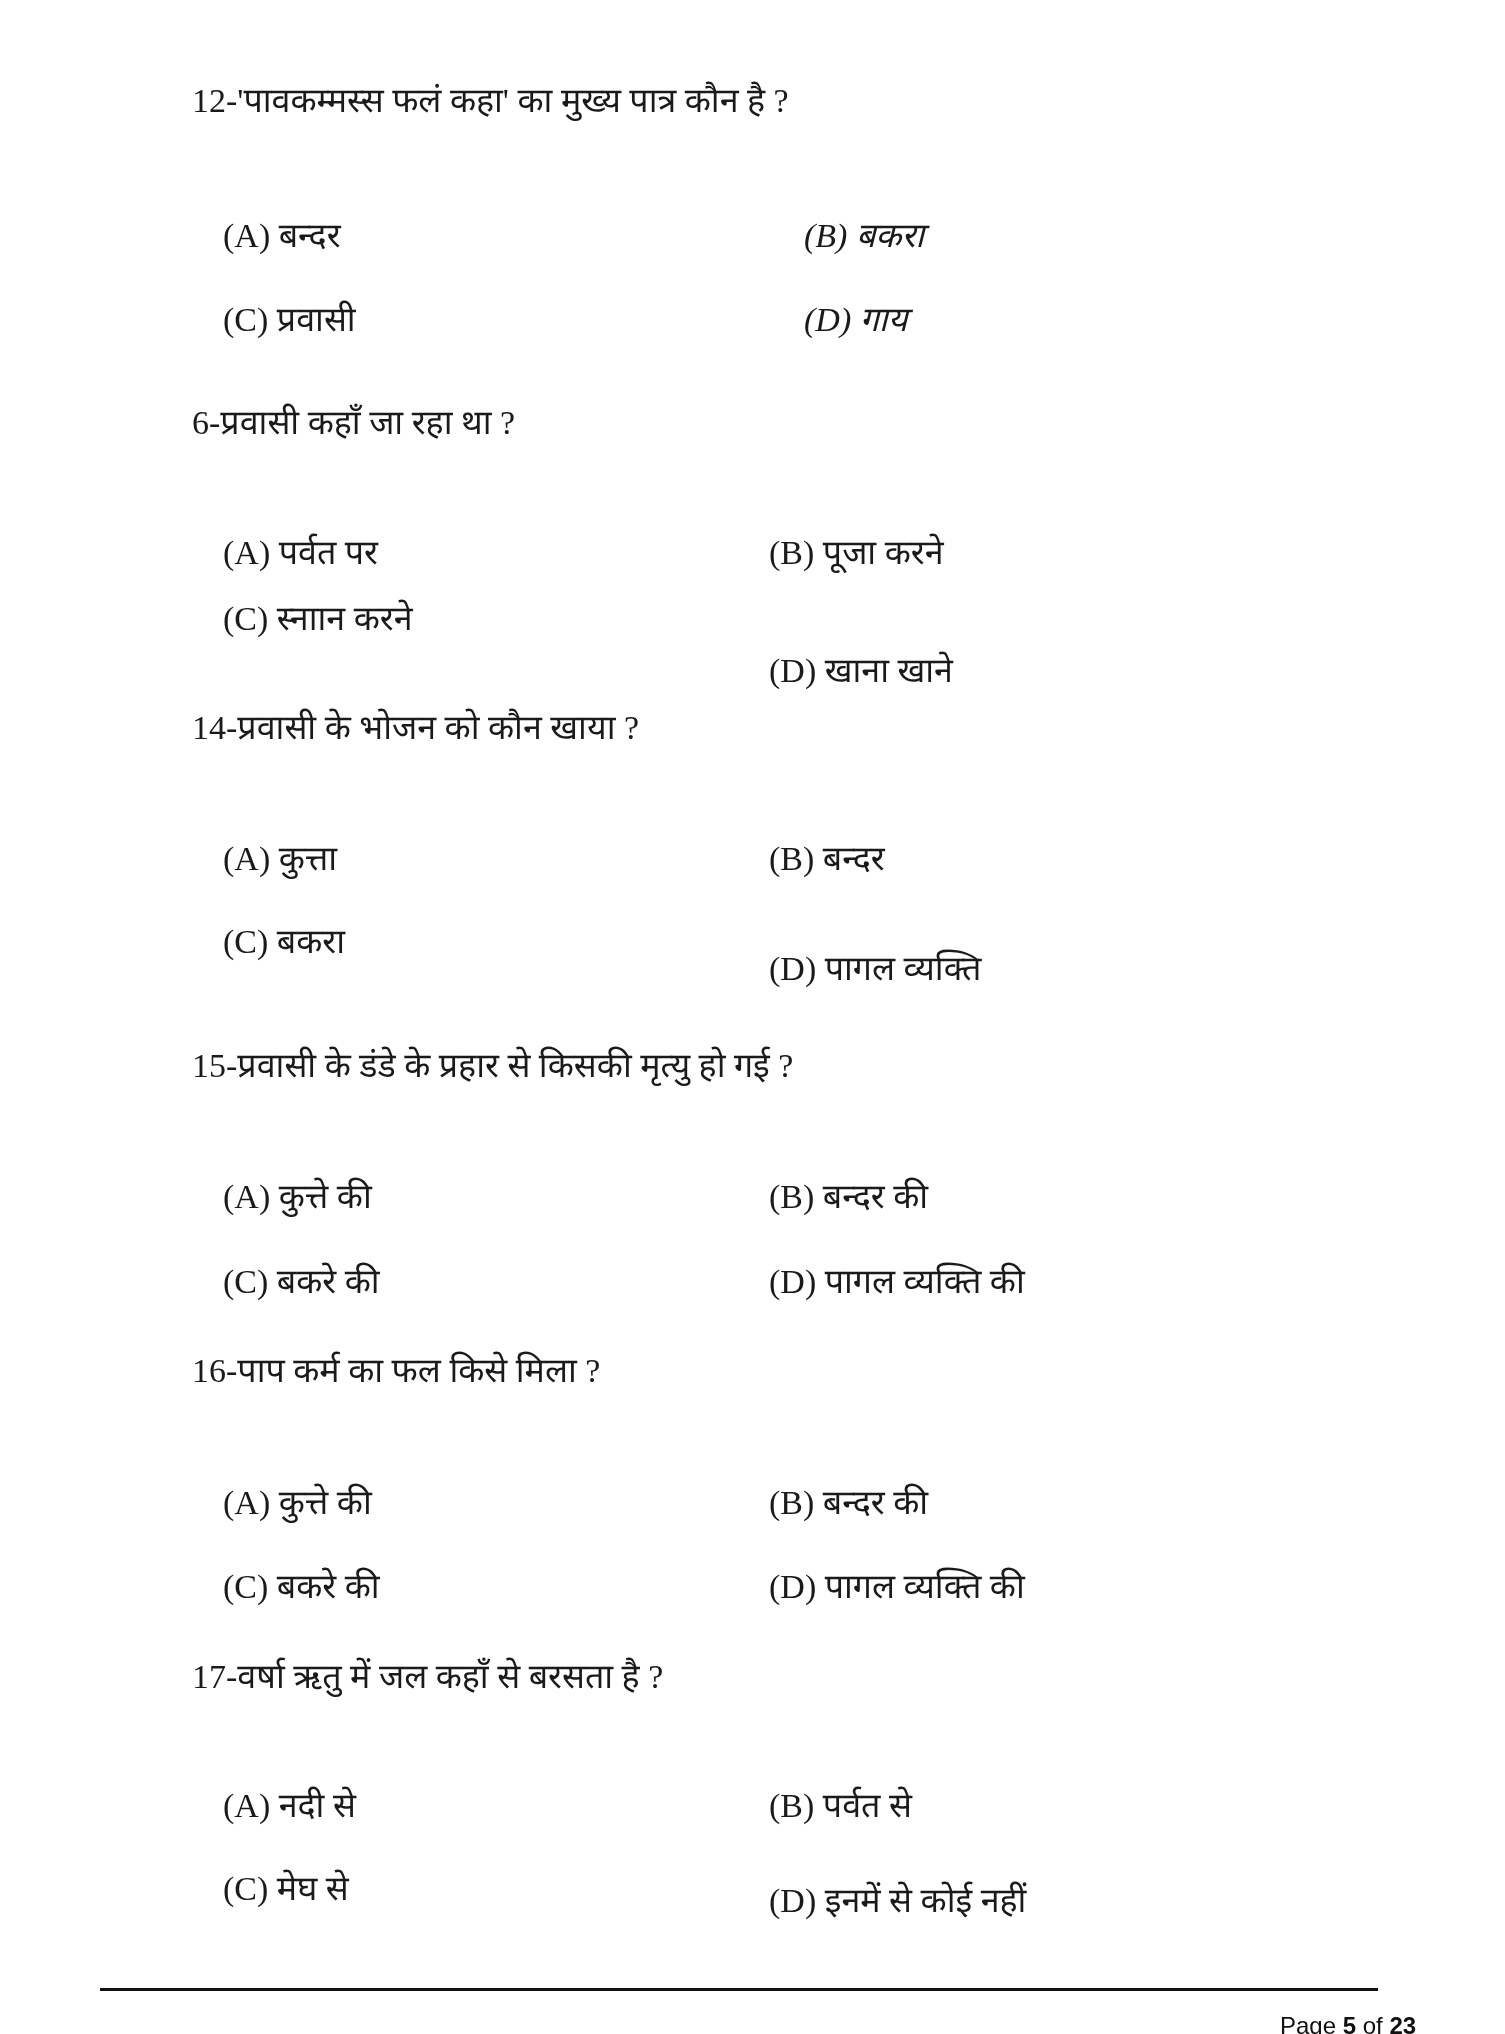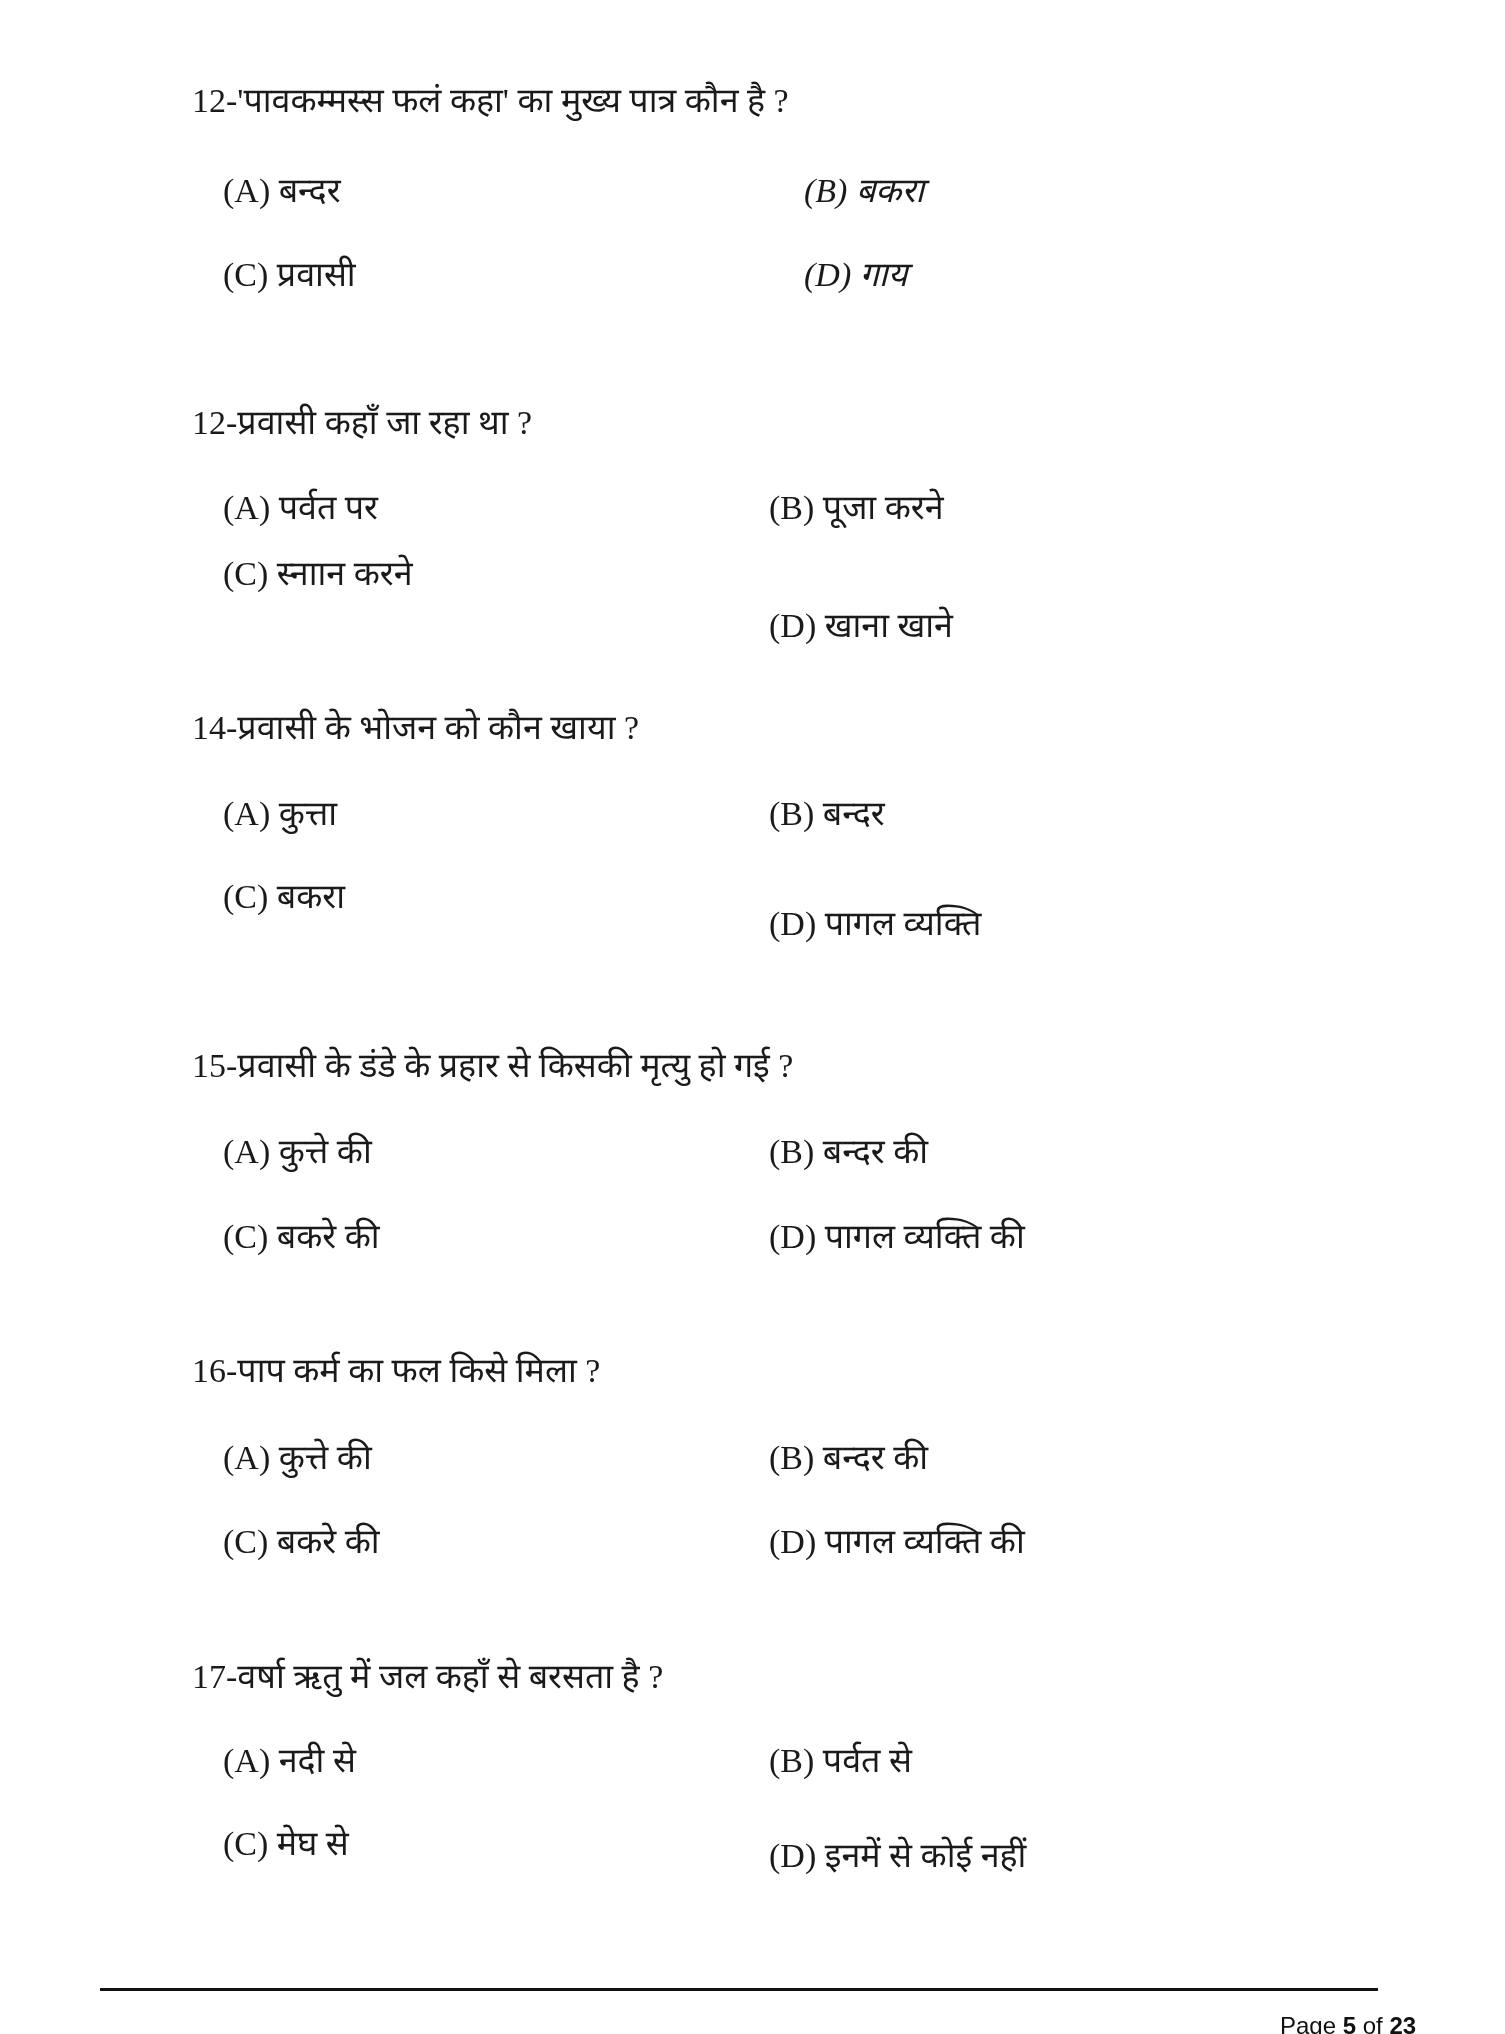--- a/index.html
+++ b/index.html
@@ -1,37 +1,37 @@
 <!DOCTYPE html>
 <html><head>
 <meta charset="utf-8">
 <style>
   html, body { margin:0; padding:0; background:#ffffff; }
   body { width:1505px; height:2034px; position:relative; overflow:hidden;
          font-family:"Liberation Serif", "DejaVu Serif", serif; color:#1a1a1a; }
   .q { position:absolute; left:192px; font-size:34px; line-height:40px; white-space:nowrap;font-family:Liberation Serif, serif; }
-  .opt { position:absolute; font-size:34px; line-height:40px; white-space:nowrap; }
+  .opt { position:absolute; font-size:34px; line-height:40px; white-space:nowrap;margin-top:45px; }
   .colA { left:223px; }
   .colB { left:769px; }
   .colB12 { left:804px;font-style:italic; }
   .rule { position:absolute; left:100px; top:1988px; width:1278px; height:3px; background:#111; }
   .footer { position:absolute; left:1280px; top:2003px; font-family:"Liberation Sans","DejaVu Sans",sans-serif;
             font-size:24px; line-height:30px; color:#111; white-space:nowrap;margin-top:8px; }
   .footer b { font-weight:bold; }
 </style>
 </head>
 <body>
 
 <div class="q" style="top:81px">12-'पावकम्मस्स फलं कहा' का मुख्य पात्र कौन है ?</div>
 <div class="opt colA" style="top:171px">(A) बन्दर</div>
 <div class="opt colB12" style="top:171px">(B) बकरा</div>
 <div class="opt colA" style="top:255px">(C) प्रवासी</div>
 <div class="opt colB12" style="top:255px">(D) गाय</div>
 
-<div class="q" style="top:403px">12-प्रवासी कहाँ जा रहा था ?</div>
+<div class="q" style="top:403px">6-प्रवासी कहाँ जा रहा था ?</div>
 <div class="opt colA" style="top:488px">(A) पर्वत पर</div>
 <div class="opt colB" style="top:488px">(B) पूजा करने</div>
 <div class="opt colA" style="top:554px">(C) स्नाान करने</div>
 <div class="opt colB" style="top:606px">(D) खाना खाने</div>
 
 <div class="q" style="top:708px">14-प्रवासी के भोजन को कौन खाया ?</div>
 <div class="opt colA" style="top:794px">(A) कुत्ता</div>
 <div class="opt colB" style="top:794px">(B) बन्दर</div>
 <div class="opt colA" style="top:877px">(C) बकरा</div>
 <div class="opt colB" style="top:904px">(D) पागल व्यक्ति</div>

